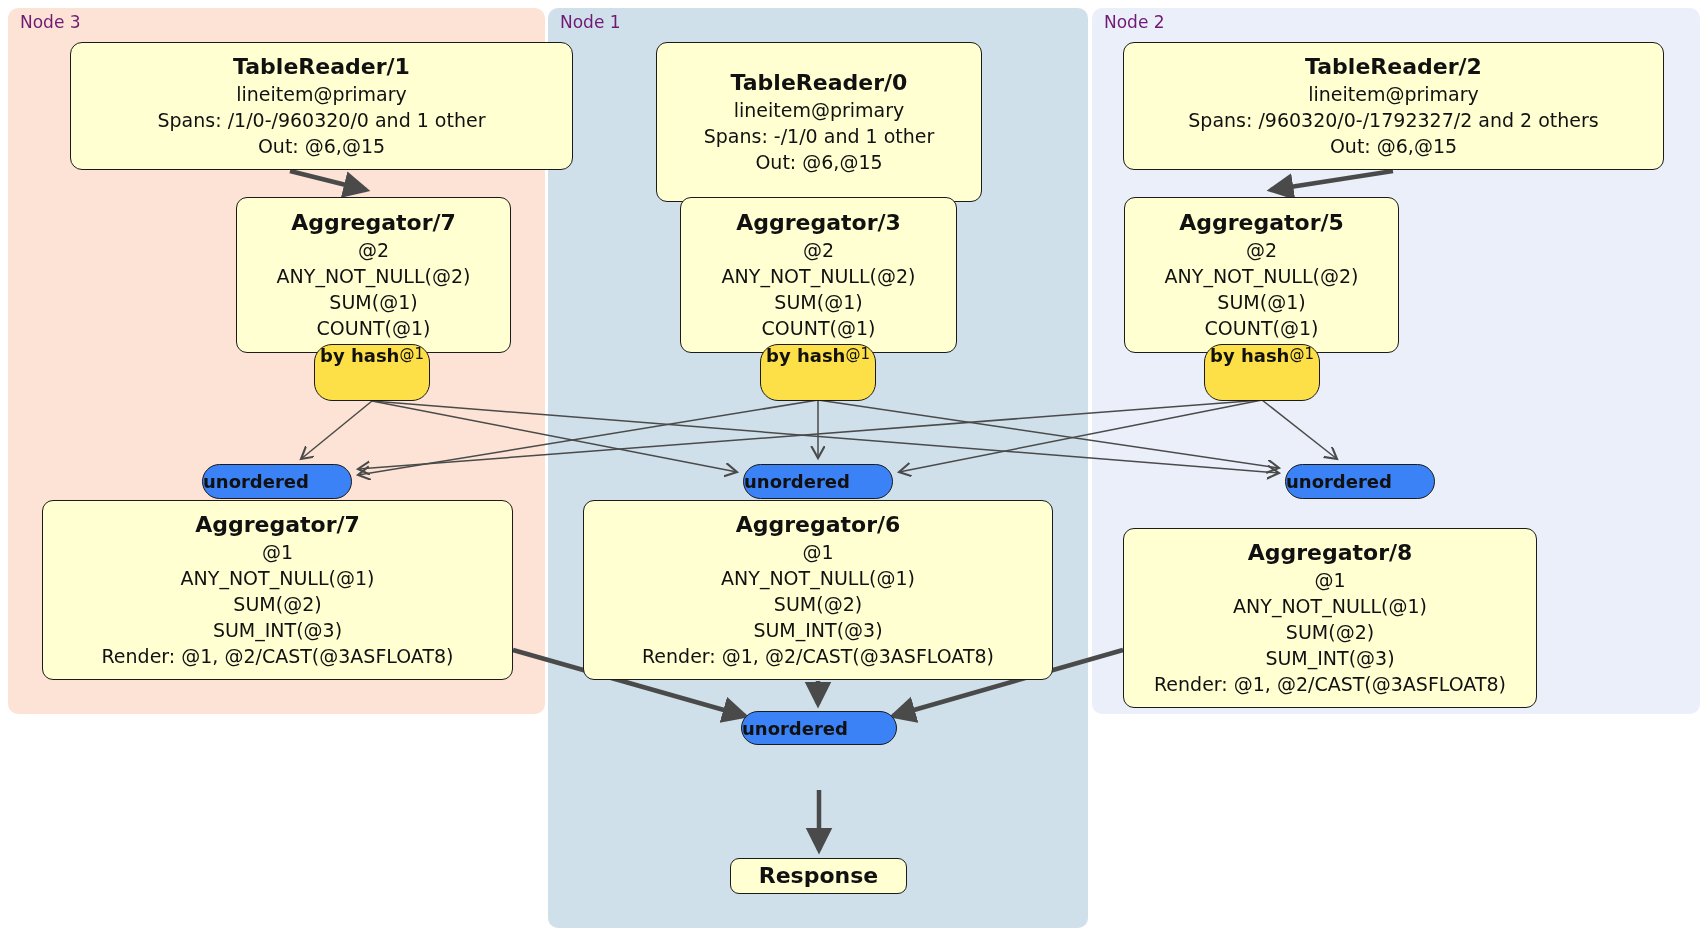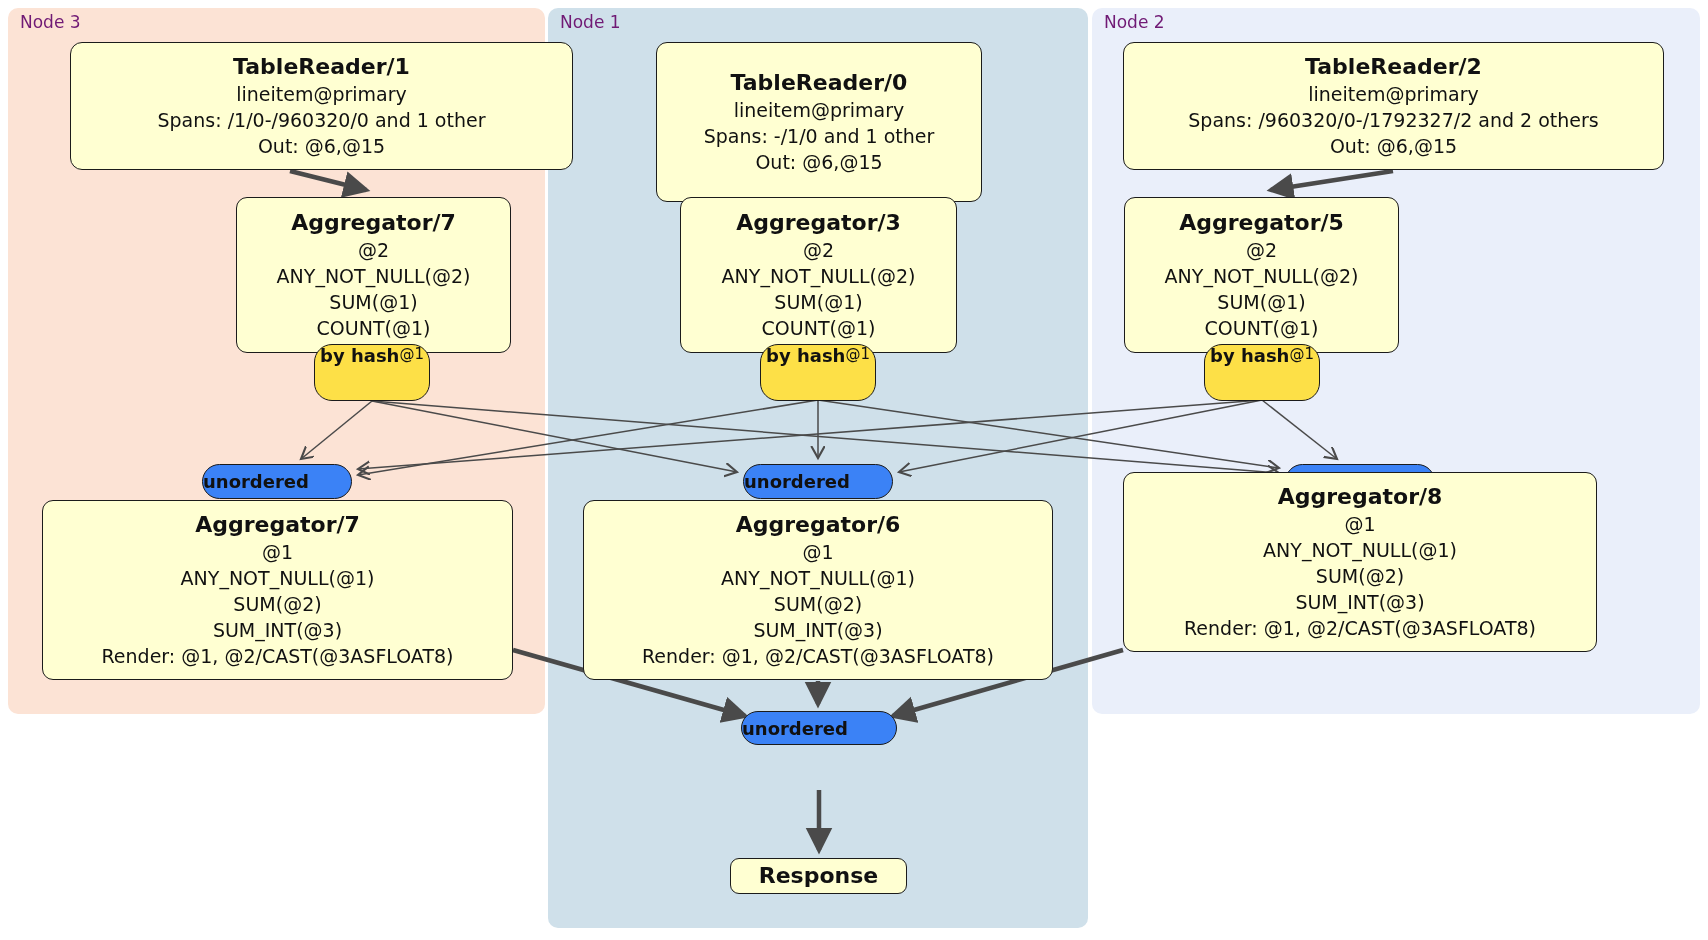--- a/index.html
+++ b/index.html
@@ -146,21 +146,21 @@
     <div class="line">Render: @1, @2/CAST(@3ASFLOAT8)</div>
   </div>
   <div class="proc" style="left:583px;top:500px;width:470px;height:180px;">
     <div class="title">Aggregator/6</div>
     <div class="line">@1</div>
     <div class="line">ANY_NOT_NULL(@1)</div>
     <div class="line">SUM(@2)</div>
     <div class="line">SUM_INT(@3)</div>
     <div class="line">Render: @1, @2/CAST(@3ASFLOAT8)</div>
   </div>
-  <div class="proc" style="left:1123px;top:472px;width:474px;height:180px;">
+  <div class="proc" style="left:1123px;top:528px;width:414px;height:180px;">
     <div class="title">Aggregator/8</div>
     <div class="line">@1</div>
     <div class="line">ANY_NOT_NULL(@1)</div>
     <div class="line">SUM(@2)</div>
     <div class="line">SUM_INT(@3)</div>
     <div class="line">Render: @1, @2/CAST(@3ASFLOAT8)</div>
   </div>
 
   <div class="sync" style="left:741px;top:711px;width:156px;height:34px;">
     <span>unordered</span>

